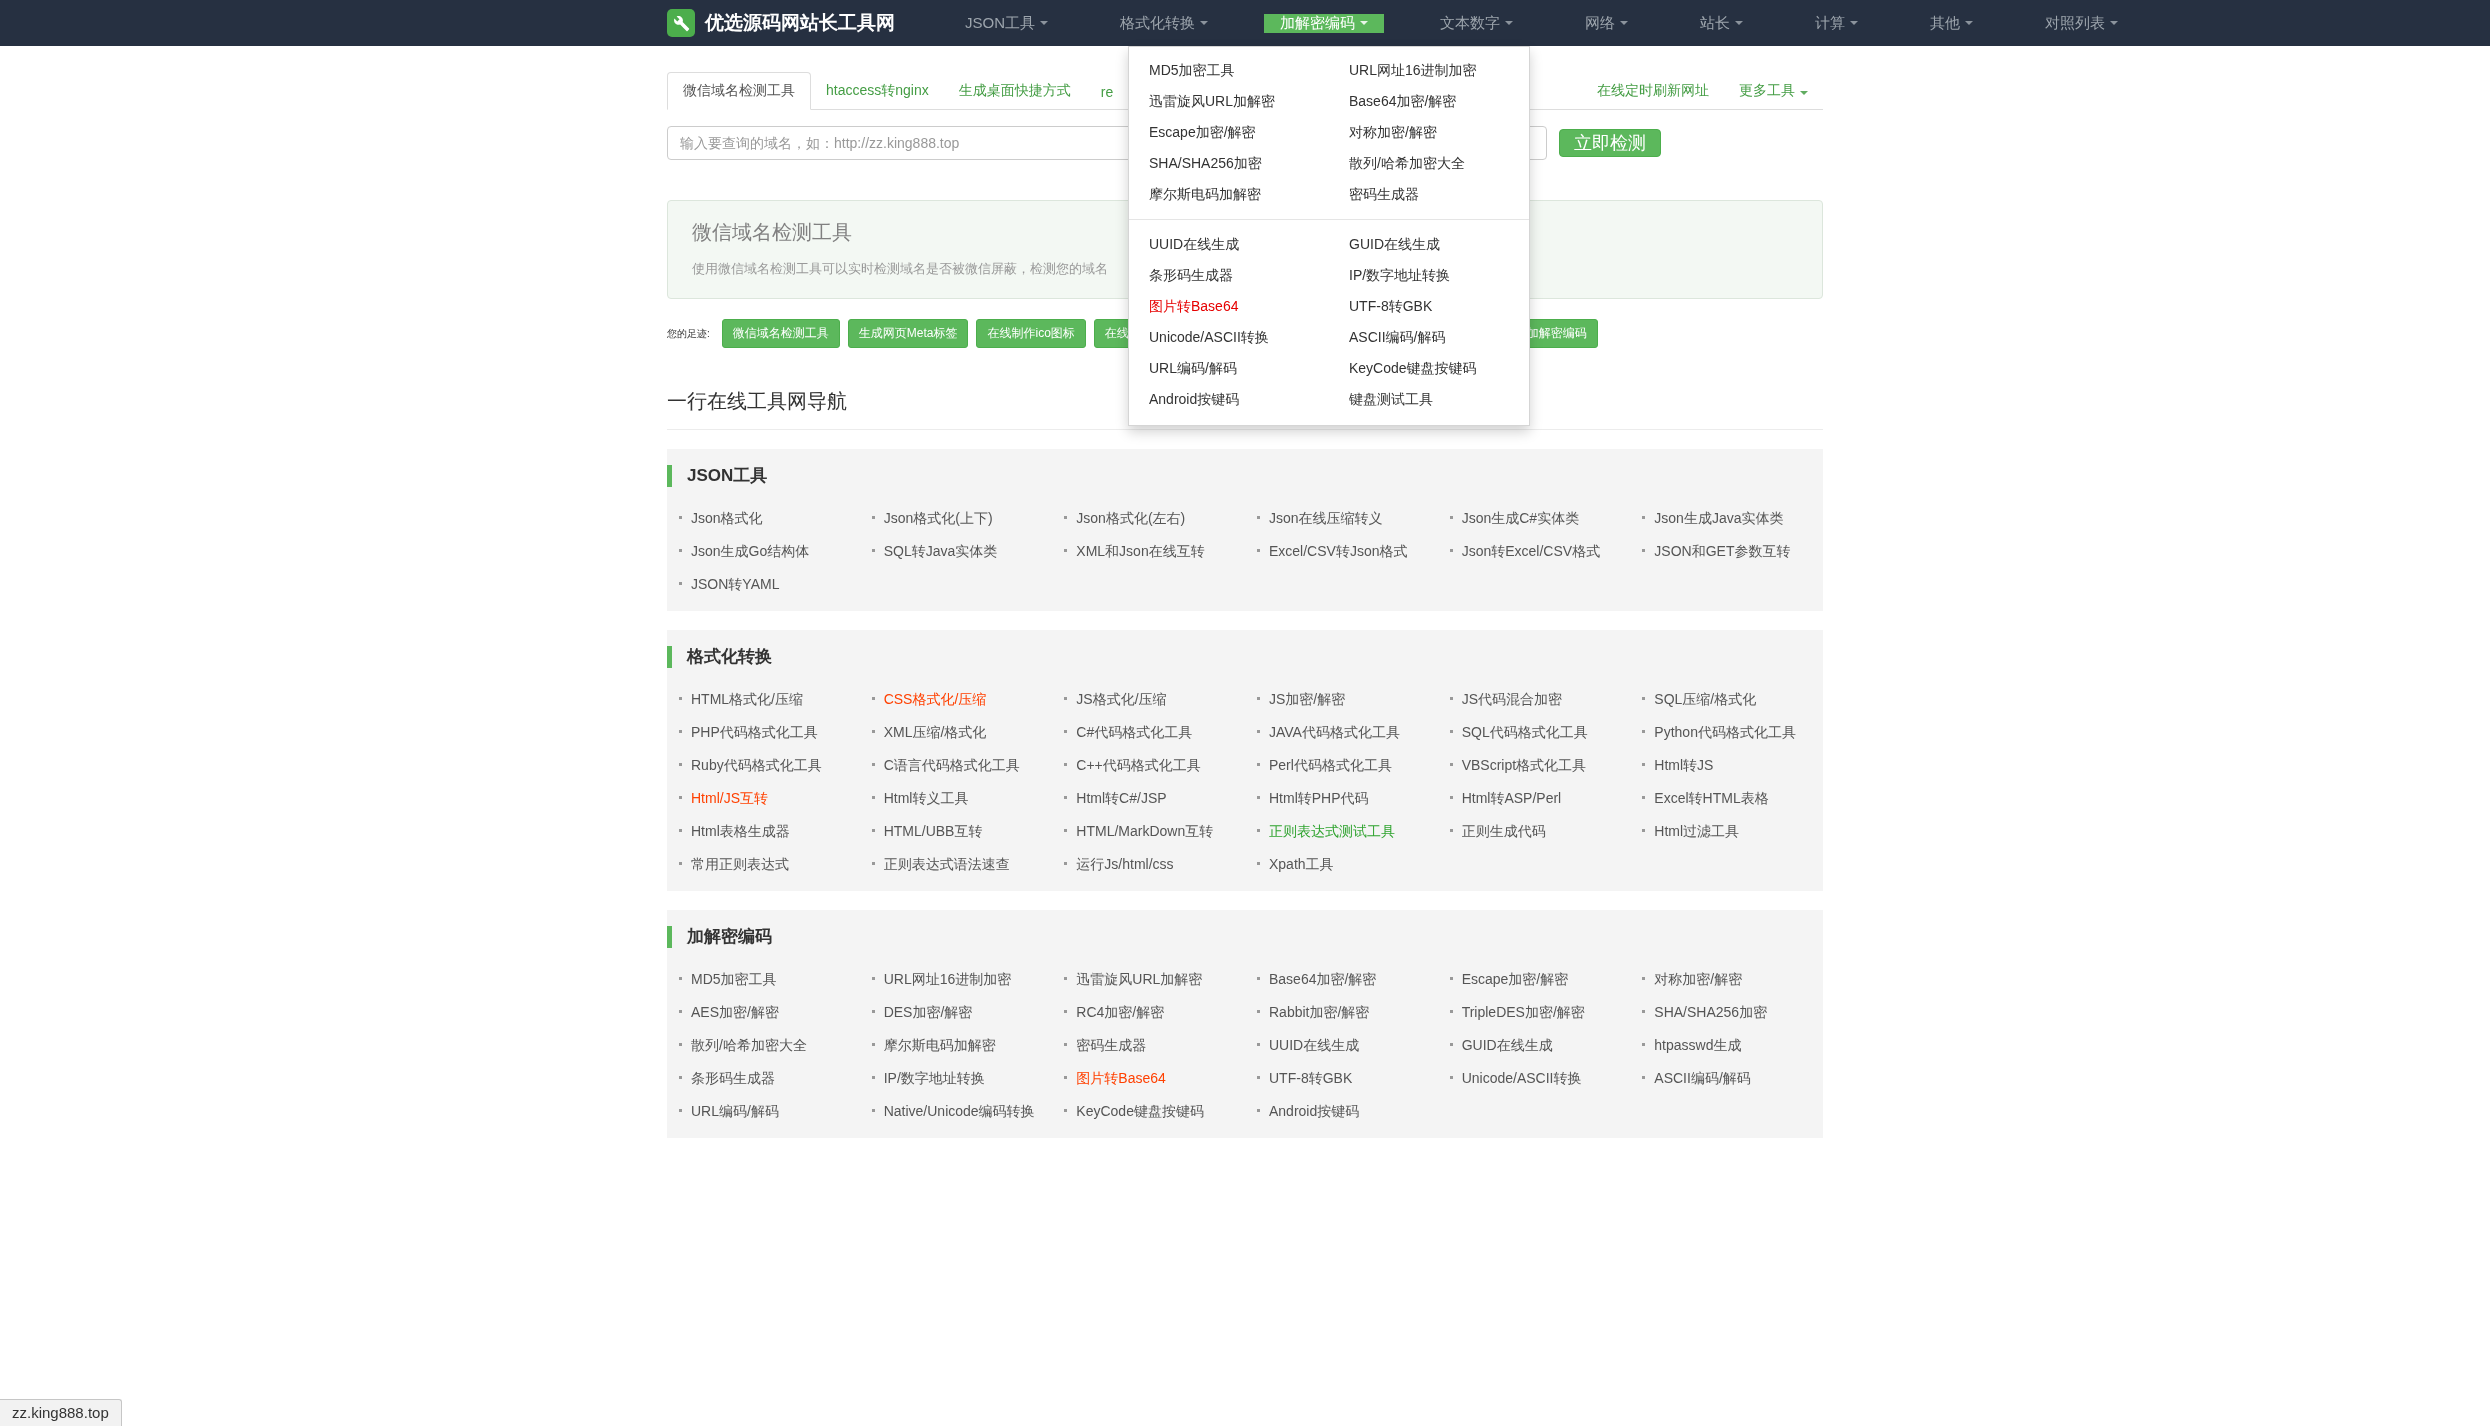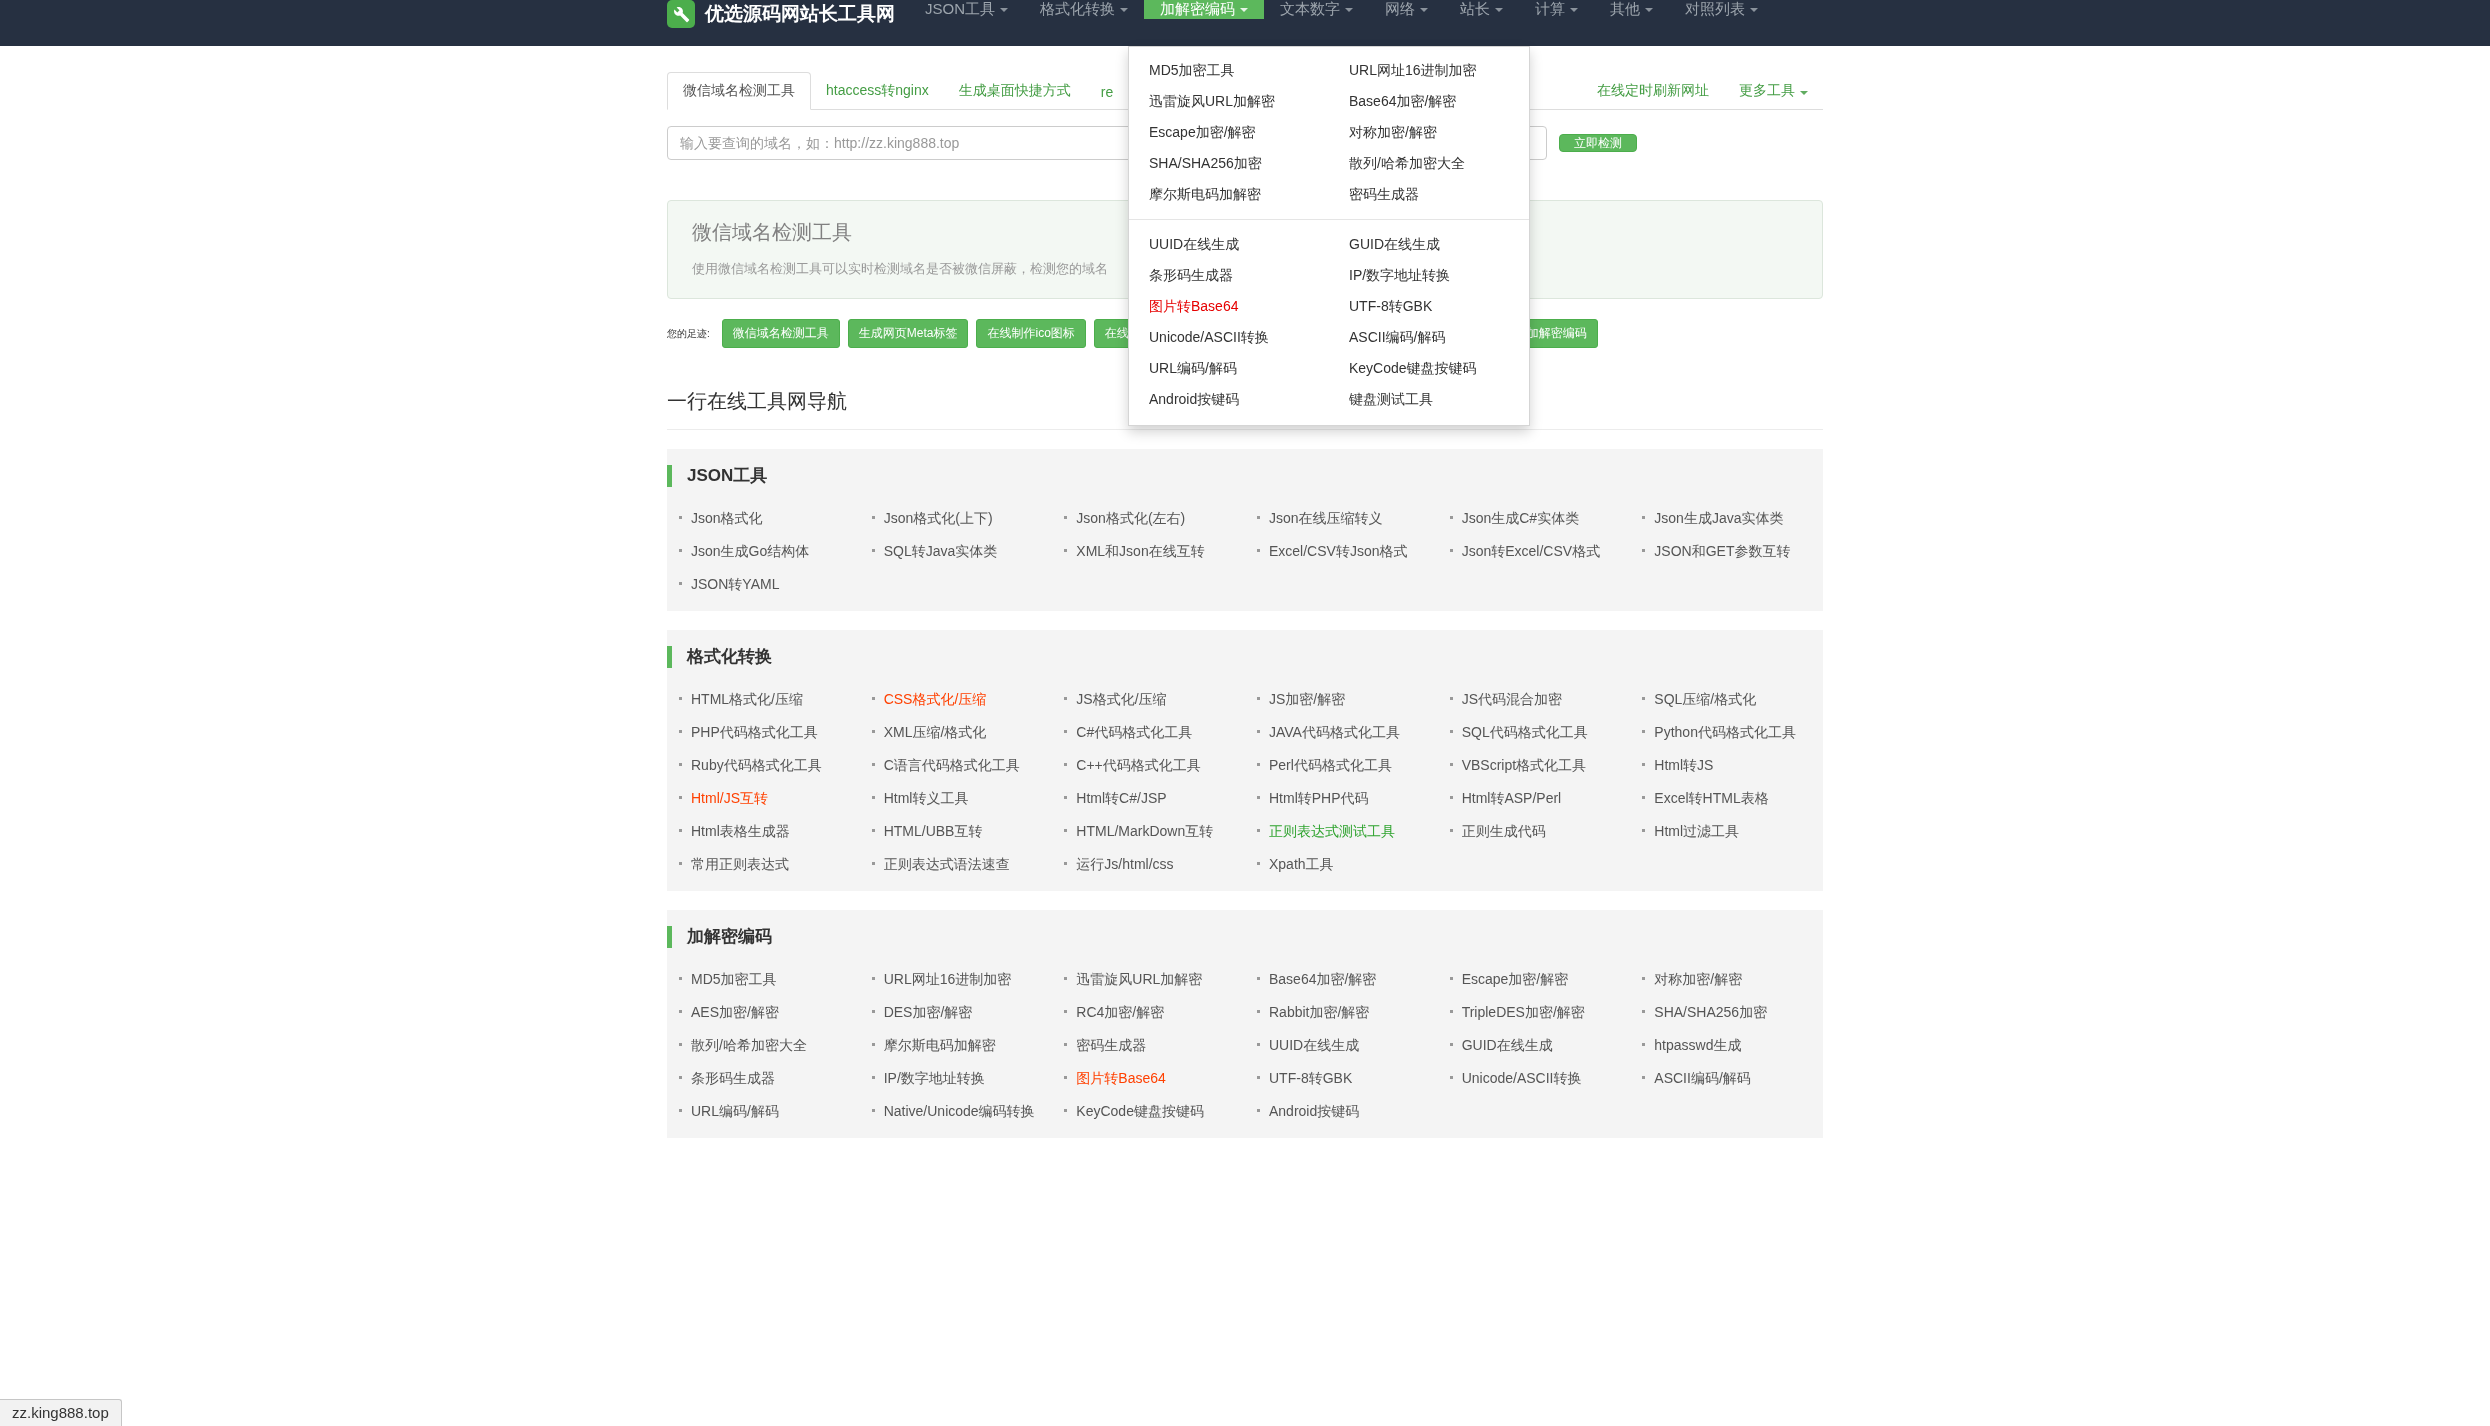--- a/index.html
+++ b/index.html
@@ -3,21 +3,21 @@
 <meta charset="utf-8">
 <style>
   * { margin:0; padding:0; box-sizing:border-box; }
   html,body { width:2490px; height:1426px; overflow:hidden; background:#fff;
     font-family:"Liberation Sans","DejaVu Sans",sans-serif; }
   body { position:relative; }
   a { text-decoration:none; cursor:pointer; }
 
   
   .navbar { height:46px; background:#263041; width:100%; }
-  .navbar-inner { width:1156px; margin:0 auto; display:flex; align-items:flex-start; height:46px; }
+  .navbar-inner { width:1156px; margin:0 auto; display:flex; align-items:center; height:46px;gap:40px; }
   .brand { display:flex; align-items:center; gap:10px; margin-right:14px; }
   .brand-logo { width:28px; height:28px; background:#4cae4c; border-radius:5px;
     display:flex; align-items:center; justify-content:center; }
   .brand-logo svg { width:18px; height:18px; }
   .brand-title { color:#fff; font-size:19px; font-weight:bold; white-space:nowrap; }
   .nav-item { display:flex; align-items:center; padding:0 16px; font-size:15px;
     color:#9da5ad; white-space:nowrap; }
   .nav-item.active { background:#5cb85c; color:#fff; }
   .caret { display:inline-block; width:0; height:0; border-left:4px solid transparent;
     border-right:4px solid transparent; border-top:4px solid currentColor;
@@ -33,22 +33,22 @@
     border-radius:4px 4px 0 0; margin-bottom:-1px; }
   .tabs-right { margin-left:auto; display:flex; align-items:center; }
   .tab-link { padding:9px 15px; font-size:14px; color:#449d44; white-space:nowrap; }
 
   
   .search-row { margin-top:16px; display:flex; align-items:center; }
   .search-input { width:880px; height:34px; border:1px solid #ccc; border-radius:4px;
     padding:0 12px; font-size:14px; color:#1d4ed8; outline:none;
     font-family:"Liberation Sans","DejaVu Sans",sans-serif; }
   .search-input::placeholder { color:#999; }
-  .search-btn { margin-left:12px; height:18px; padding:0 14px; background:#5cb85c;
-    border:1px solid #4cae4c; border-radius:4px; color:#fff; font-size:12px; cursor:pointer;
+  .search-btn { margin-left:12px; height:28px; padding:0 14px; background:#5cb85c;
+    border:1px solid #4cae4c; border-radius:4px; color:#fff; font-size:18px; cursor:pointer;
     font-family:"Liberation Sans","DejaVu Sans",sans-serif; }
 
   
   .result-table { margin-top:16px; width:100%; border-collapse:collapse; }
   .result-table th { background:#f5f5f5; border:1px solid #ddd; text-align:left;
     font-size:14px; color:#333; padding:10px 10px; font-weight:bold; }
   .result-table td { border:1px solid #ddd; font-size:14px; color:#555; padding:14px 10px; }
   .th-domain { width:73.5%; }
 
   

